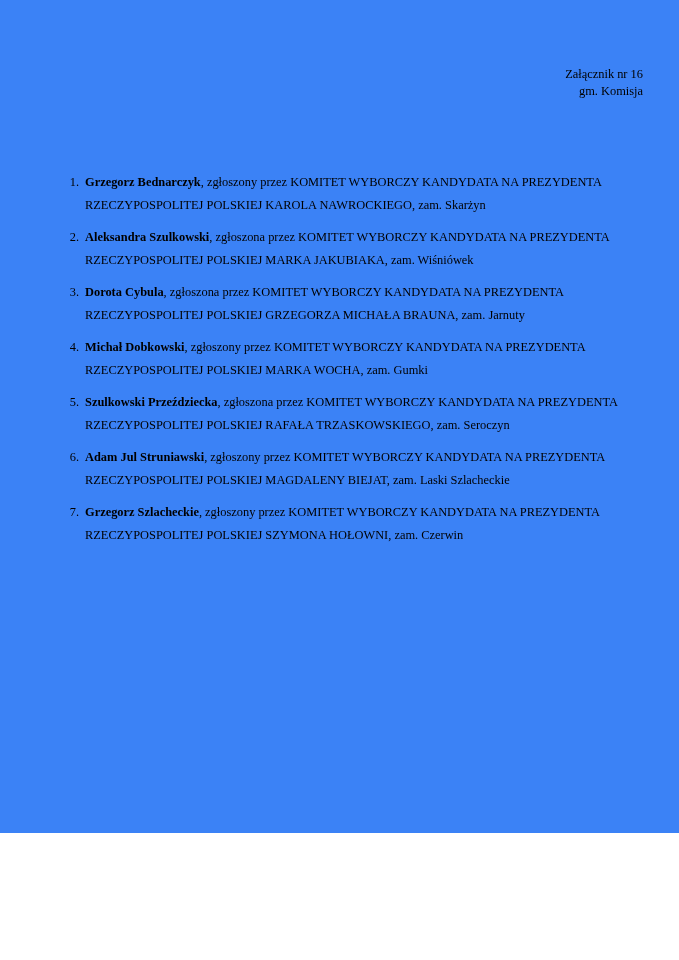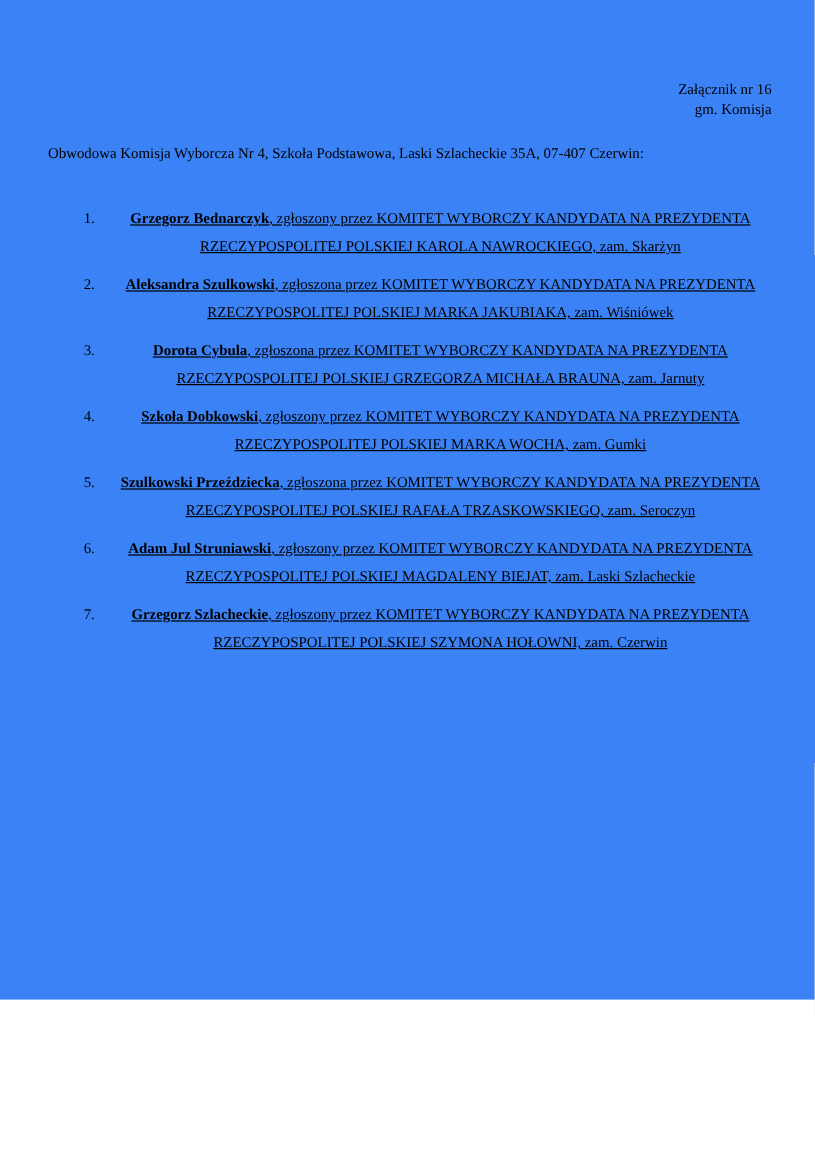--- a/index.html
+++ b/index.html
@@ -75,62 +75,60 @@
     position: absolute;
     left: 21px;
     top: 0;
     width: 18px;
     text-align: right;
     font-size: 12.4px;
     line-height: 23px;
   }
   .item-text {
     display: block;
-    text-align: center;
-    text-decoration: underline;
+    text-align: left;
   }
   .cand-name {
     font-weight: bold;
   }
   .cand-rest {
     font-weight: normal;
   }
 </style>
 </head>
 <body>
 
 <div class="page">
 
   <div class="doc-header">
     <span class="hdr-line">Załącznik nr 16</span>
     <span class="hdr-line">gm. Komisja</span>
   </div>
 
-  <div class="commission-heading">Obwodowa Komisja Wyborcza Nr 4, Szkoła Podstawowa, Laski Szlacheckie 35A, 07-407 Czerwin:</div>
 
   <ol class="candidate-list">
 
     <li class="candidate-item">
       <span class="item-number">1.</span>
       <span class="item-text"><span class="cand-name">Grzegorz Bednarczyk</span><span class="cand-rest">, zgłoszony przez KOMITET WYBORCZY KANDYDATA NA PREZYDENTA RZECZYPOSPOLITEJ POLSKIEJ KAROLA NAWROCKIEGO, zam. Skarżyn</span></span>
     </li>
 
     <li class="candidate-item">
       <span class="item-number">2.</span>
       <span class="item-text"><span class="cand-name">Aleksandra Szulkowski</span><span class="cand-rest">, zgłoszona przez KOMITET WYBORCZY KANDYDATA NA PREZYDENTA RZECZYPOSPOLITEJ POLSKIEJ MARKA JAKUBIAKA, zam. Wiśniówek</span></span>
     </li>
 
     <li class="candidate-item">
       <span class="item-number">3.</span>
       <span class="item-text"><span class="cand-name">Dorota Cybula</span><span class="cand-rest">, zgłoszona przez KOMITET WYBORCZY KANDYDATA NA PREZYDENTA RZECZYPOSPOLITEJ POLSKIEJ GRZEGORZA MICHAŁA BRAUNA, zam. Jarnuty</span></span>
     </li>
 
     <li class="candidate-item">
       <span class="item-number">4.</span>
-      <span class="item-text"><span class="cand-name">Szkoła Dobkowski</span><span class="cand-rest">, zgłoszony przez KOMITET WYBORCZY KANDYDATA NA PREZYDENTA RZECZYPOSPOLITEJ POLSKIEJ MARKA WOCHA, zam. Gumki</span></span>
+      <span class="item-text"><span class="cand-name">Michał Dobkowski</span><span class="cand-rest">, zgłoszony przez KOMITET WYBORCZY KANDYDATA NA PREZYDENTA RZECZYPOSPOLITEJ POLSKIEJ MARKA WOCHA, zam. Gumki</span></span>
     </li>
 
     <li class="candidate-item">
       <span class="item-number">5.</span>
       <span class="item-text"><span class="cand-name">Szulkowski Przeździecka</span><span class="cand-rest">, zgłoszona przez KOMITET WYBORCZY KANDYDATA NA PREZYDENTA RZECZYPOSPOLITEJ POLSKIEJ RAFAŁA TRZASKOWSKIEGO, zam. Seroczyn</span></span>
     </li>
 
     <li class="candidate-item">
       <span class="item-number">6.</span>
       <span class="item-text"><span class="cand-name">Adam Jul Struniawski</span><span class="cand-rest">, zgłoszony przez KOMITET WYBORCZY KANDYDATA NA PREZYDENTA RZECZYPOSPOLITEJ POLSKIEJ MAGDALENY BIEJAT, zam. Laski Szlacheckie</span></span>

